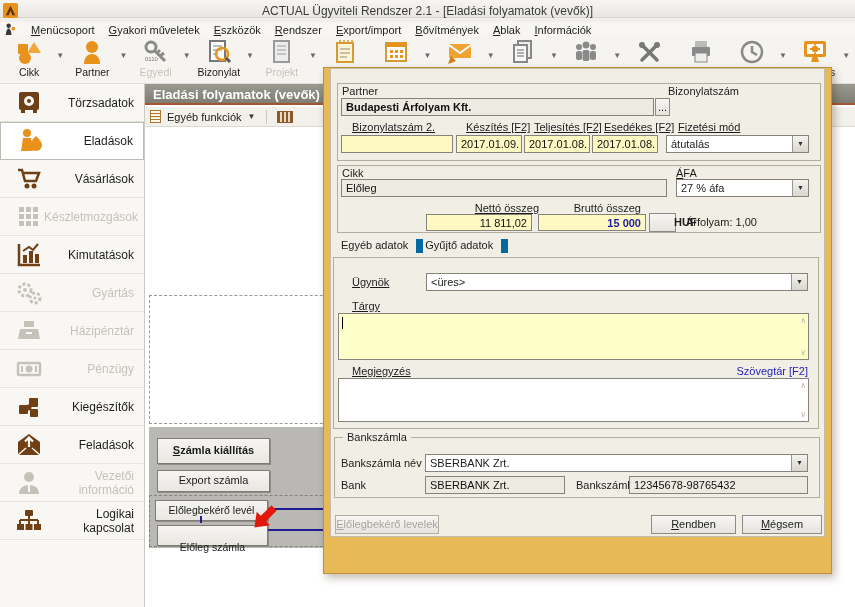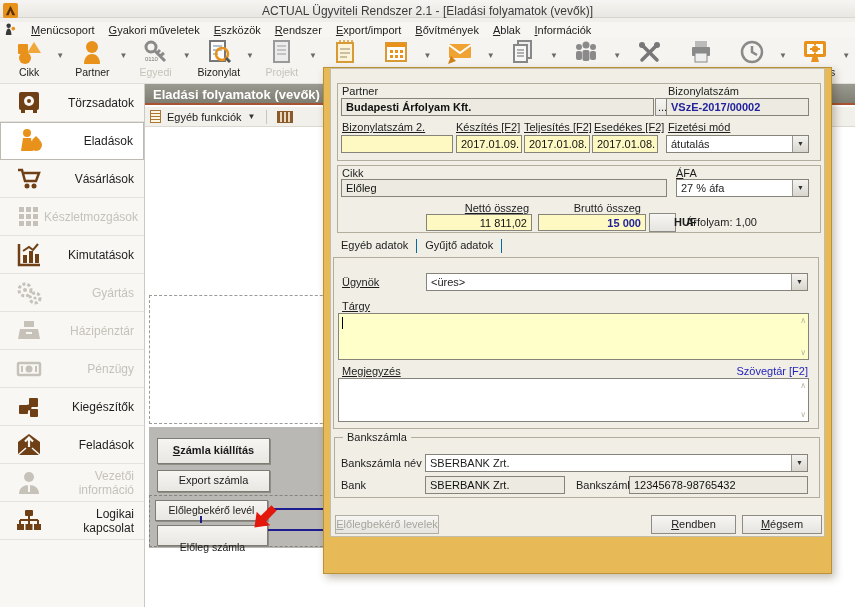--- a/index.html
+++ b/index.html
@@ -53,34 +53,34 @@
   .blueline { position:absolute; height:2px; background:#1d1d8f; }
   .bluetick { position:absolute; width:2px; height:7px; background:#1d1d8f; }
 
   
   .dialog { position:absolute; left:323px; top:67px; width:509px; height:507px;
     background:#e7ba57; border:1px solid #bb9136; box-shadow:3px 4px 8px rgba(60,40,0,.3); padding:0 6px 6px; }
   .dtitle { height:30px; line-height:30px; text-align:center; font-size:14px; color:#463f2f; }
   .dbody { position:relative; background:#f1eee6; border:1px solid #c3bdac; height:469px; }
   .gbox { position:absolute; border:1px solid #b2ad9e; }
   .lbl { position:absolute; font-size:11px; white-space:nowrap; color:#1c1c1c; }
-  .lblu { text-decoration:underline; }
+  .lblu { text-decoration:underline;margin-left:10px; }
   .fld { position:absolute; background:#fef9c3; border:1px solid #85837a; font-size:11px; padding:2px 4px; color:#111; overflow:hidden; white-space:nowrap; }
   .ro { background:#edeae1; }
   .ctr { text-align:center; }
   .rgt { text-align:right; }
   .navy { color:#22229e; font-weight:bold; }
   .combo { position:absolute; background:#fff; border:1px solid #85837a; font-size:11px; }
   .combo .cv { position:absolute; left:4px; top:2px; right:18px; overflow:hidden; white-space:nowrap; }
   .combo .cb { position:absolute; right:0; top:0; bottom:0; width:16px; background:linear-gradient(#f5f3ef,#d9d6cf);
     border-left:1px solid #9a988e; text-align:center; font-size:7px; color:#333; line-height:16px; }
   .dbtn { position:absolute; background:linear-gradient(#f7f6f4,#e6e4df); border:1px solid #8d8b83; font-size:11px; text-align:center; padding-top:2px; color:#1c1c1c; }
   .dbtn.disabled { color:#a8a59c; border-color:#b0aea5; }
   .tabs { position:absolute; left:8px; top:170px; font-size:11px; }
-  .tab { display:inline-block; padding:0 8px 2px 2px; border-right:1px solid #0369a1; margin-right:6px; }
+  .tab { display:inline-block; padding:0 8px 2px 2px; border-right:7px solid #0369a1; }
   .ta { position:absolute; border:1px solid #85837a; background:#fff; }
   .ta.yellow { background:#ffffc9; }
   .sc { position:absolute; right:2px; font-size:8px; color:#b9b4a5; }
   .caret { position:absolute; left:3px; top:3px; width:1px; height:12px; background:#000; }
   .legend { position:absolute; top:-7px; left:8px; background:#f1eee6; padding:0 4px; font-size:11px; }
   .link { color:#2323bb; }
   .redarrow { position:absolute; left:103px; top:417px; width:34px; height:32px; }
 </style>
 </head>
 <body>
@@ -399,21 +399,20 @@
 </div>
 
 <div class="dialog">
   <div class="dbody">
 
     <div class="gbox" style="left:6px; top:14px; width:484px; height:78px;"></div>
     <span class="lbl" style="left:11px; top:16px;">Partner</span>
     <div class="fld ro" style="left:10px; top:29px; width:313px; height:18px; font-weight:bold;">Budapesti Árfolyam Kft.</div>
     <div class="dbtn" style="left:324px; top:29px; width:15px; height:18px; padding-top:0; line-height:16px;">...</div>
     <span class="lbl" style="left:337px; top:16px;">Bizonylatszám</span>
-    <div class="fld ro navy" style="left:335px; top:29px; width:143px; height:18px;">VSzE-2017/00002</div>
 
     <span class="lbl lblu" style="left:11px; top:52px;">Bizonylatszám 2.</span>
     <span class="lbl lblu" style="left:125px; top:52px;">Készítés [F2]</span>
     <span class="lbl lblu" style="left:193px; top:52px;">Teljesítés [F2]</span>
     <span class="lbl lblu" style="left:263px; top:52px;">Esedékes [F2]</span>
     <span class="lbl lblu" style="left:337px; top:52px;">Fizetési mód</span>
     <div class="fld" style="left:10px; top:66px; width:112px; height:18px;"></div>
     <div class="fld ctr" style="left:125px; top:66px; width:66px; height:18px;">2017.01.09.</div>
     <div class="fld ctr" style="left:193px; top:66px; width:66px; height:18px;">2017.01.08.</div>
     <div class="fld ctr" style="left:261px; top:66px; width:66px; height:18px;">2017.01.08.</div>

